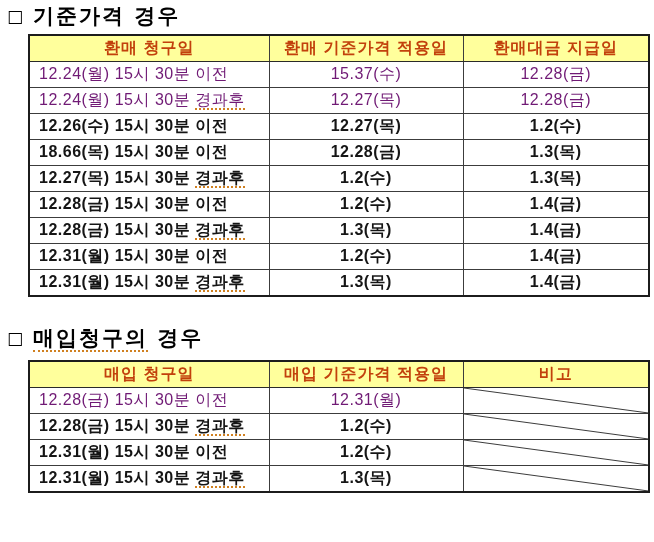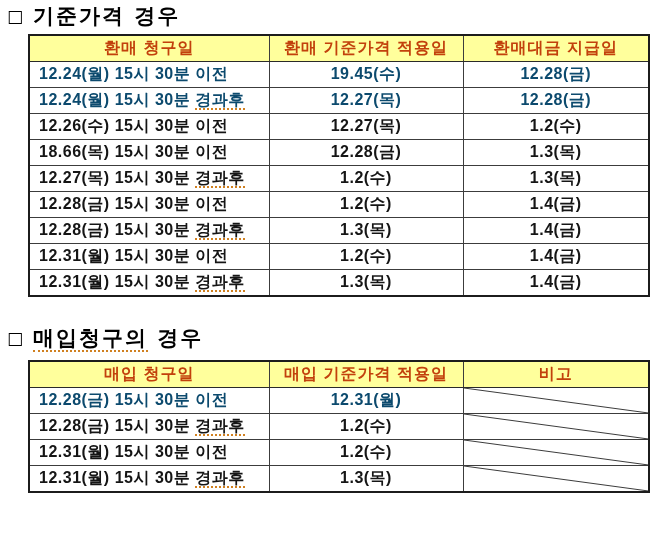--- a/index.html
+++ b/index.html
@@ -67,22 +67,22 @@
     height: 25px;
     font-weight: 600;
     color: #151515;
     letter-spacing: 0.5px;
   }
   .doc-table td.left {
     text-align: left;
     padding-left: 9px;
   }
   .doc-table tr.red td {
-    color: #0c4a6e;
-    font-weight: 700;
+    color: #701a75;
+    font-weight: 400;
   }
   .doc-table tr.span-row td {
     height: 21px;
     font-weight: 500;
     letter-spacing: 1px;
   }
   .doc-table td.diag {
     position: relative;
   }
   .dsvg {
@@ -111,21 +111,21 @@
     <thead>
         <tr>
           <th>환매 청구일</th>
           <th>환매 기준가격 적용일</th>
           <th>환매대금 지급일</th>
         </tr>
       </thead>
     <tbody>
         <tr class="red">
           <td class="left">12.24(월) 15시 30분 이전</td>
-          <td>19.45(수)</td>
+          <td>15.37(수)</td>
           <td>12.28(금)</td>
         </tr>
         <tr class="red">
           <td class="left">12.24(월) 15시 30분 <span class="squig">경과후</span></td>
           <td>12.27(목)</td>
           <td>12.28(금)</td>
         </tr>
         <tr>
           <td class="left">12.26(수) 15시 30분 이전</td>
           <td>12.27(목)</td>

